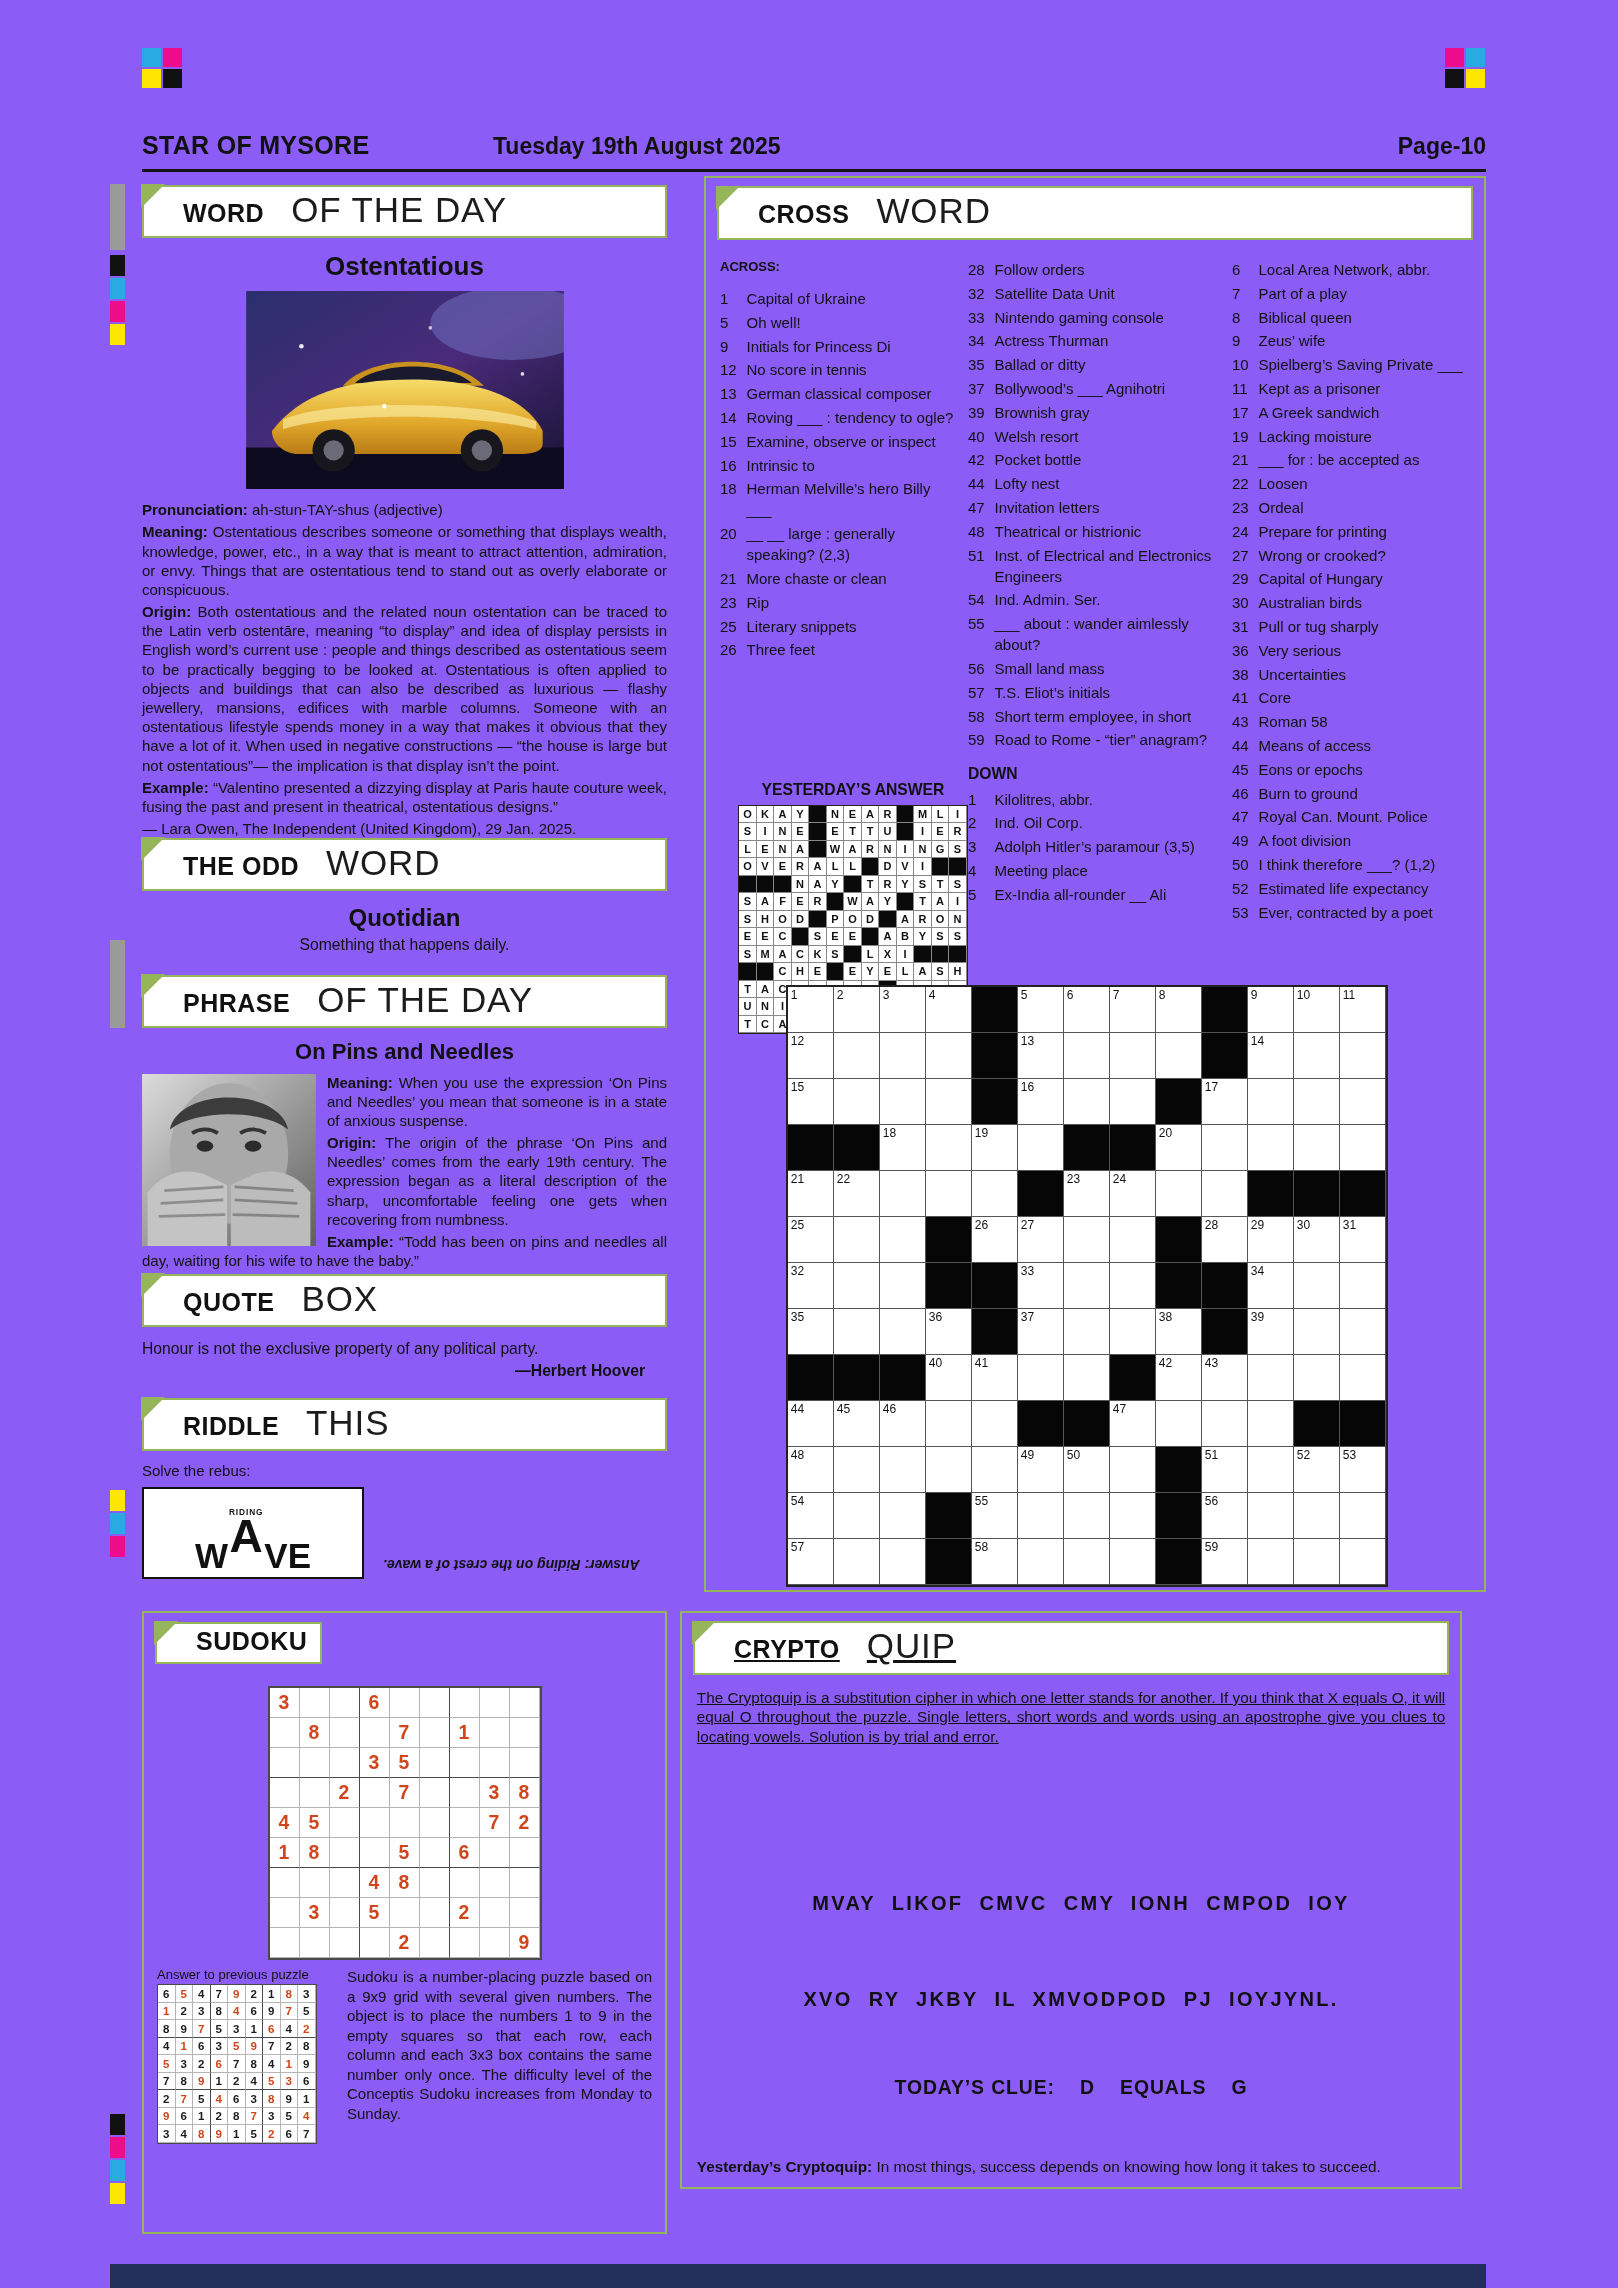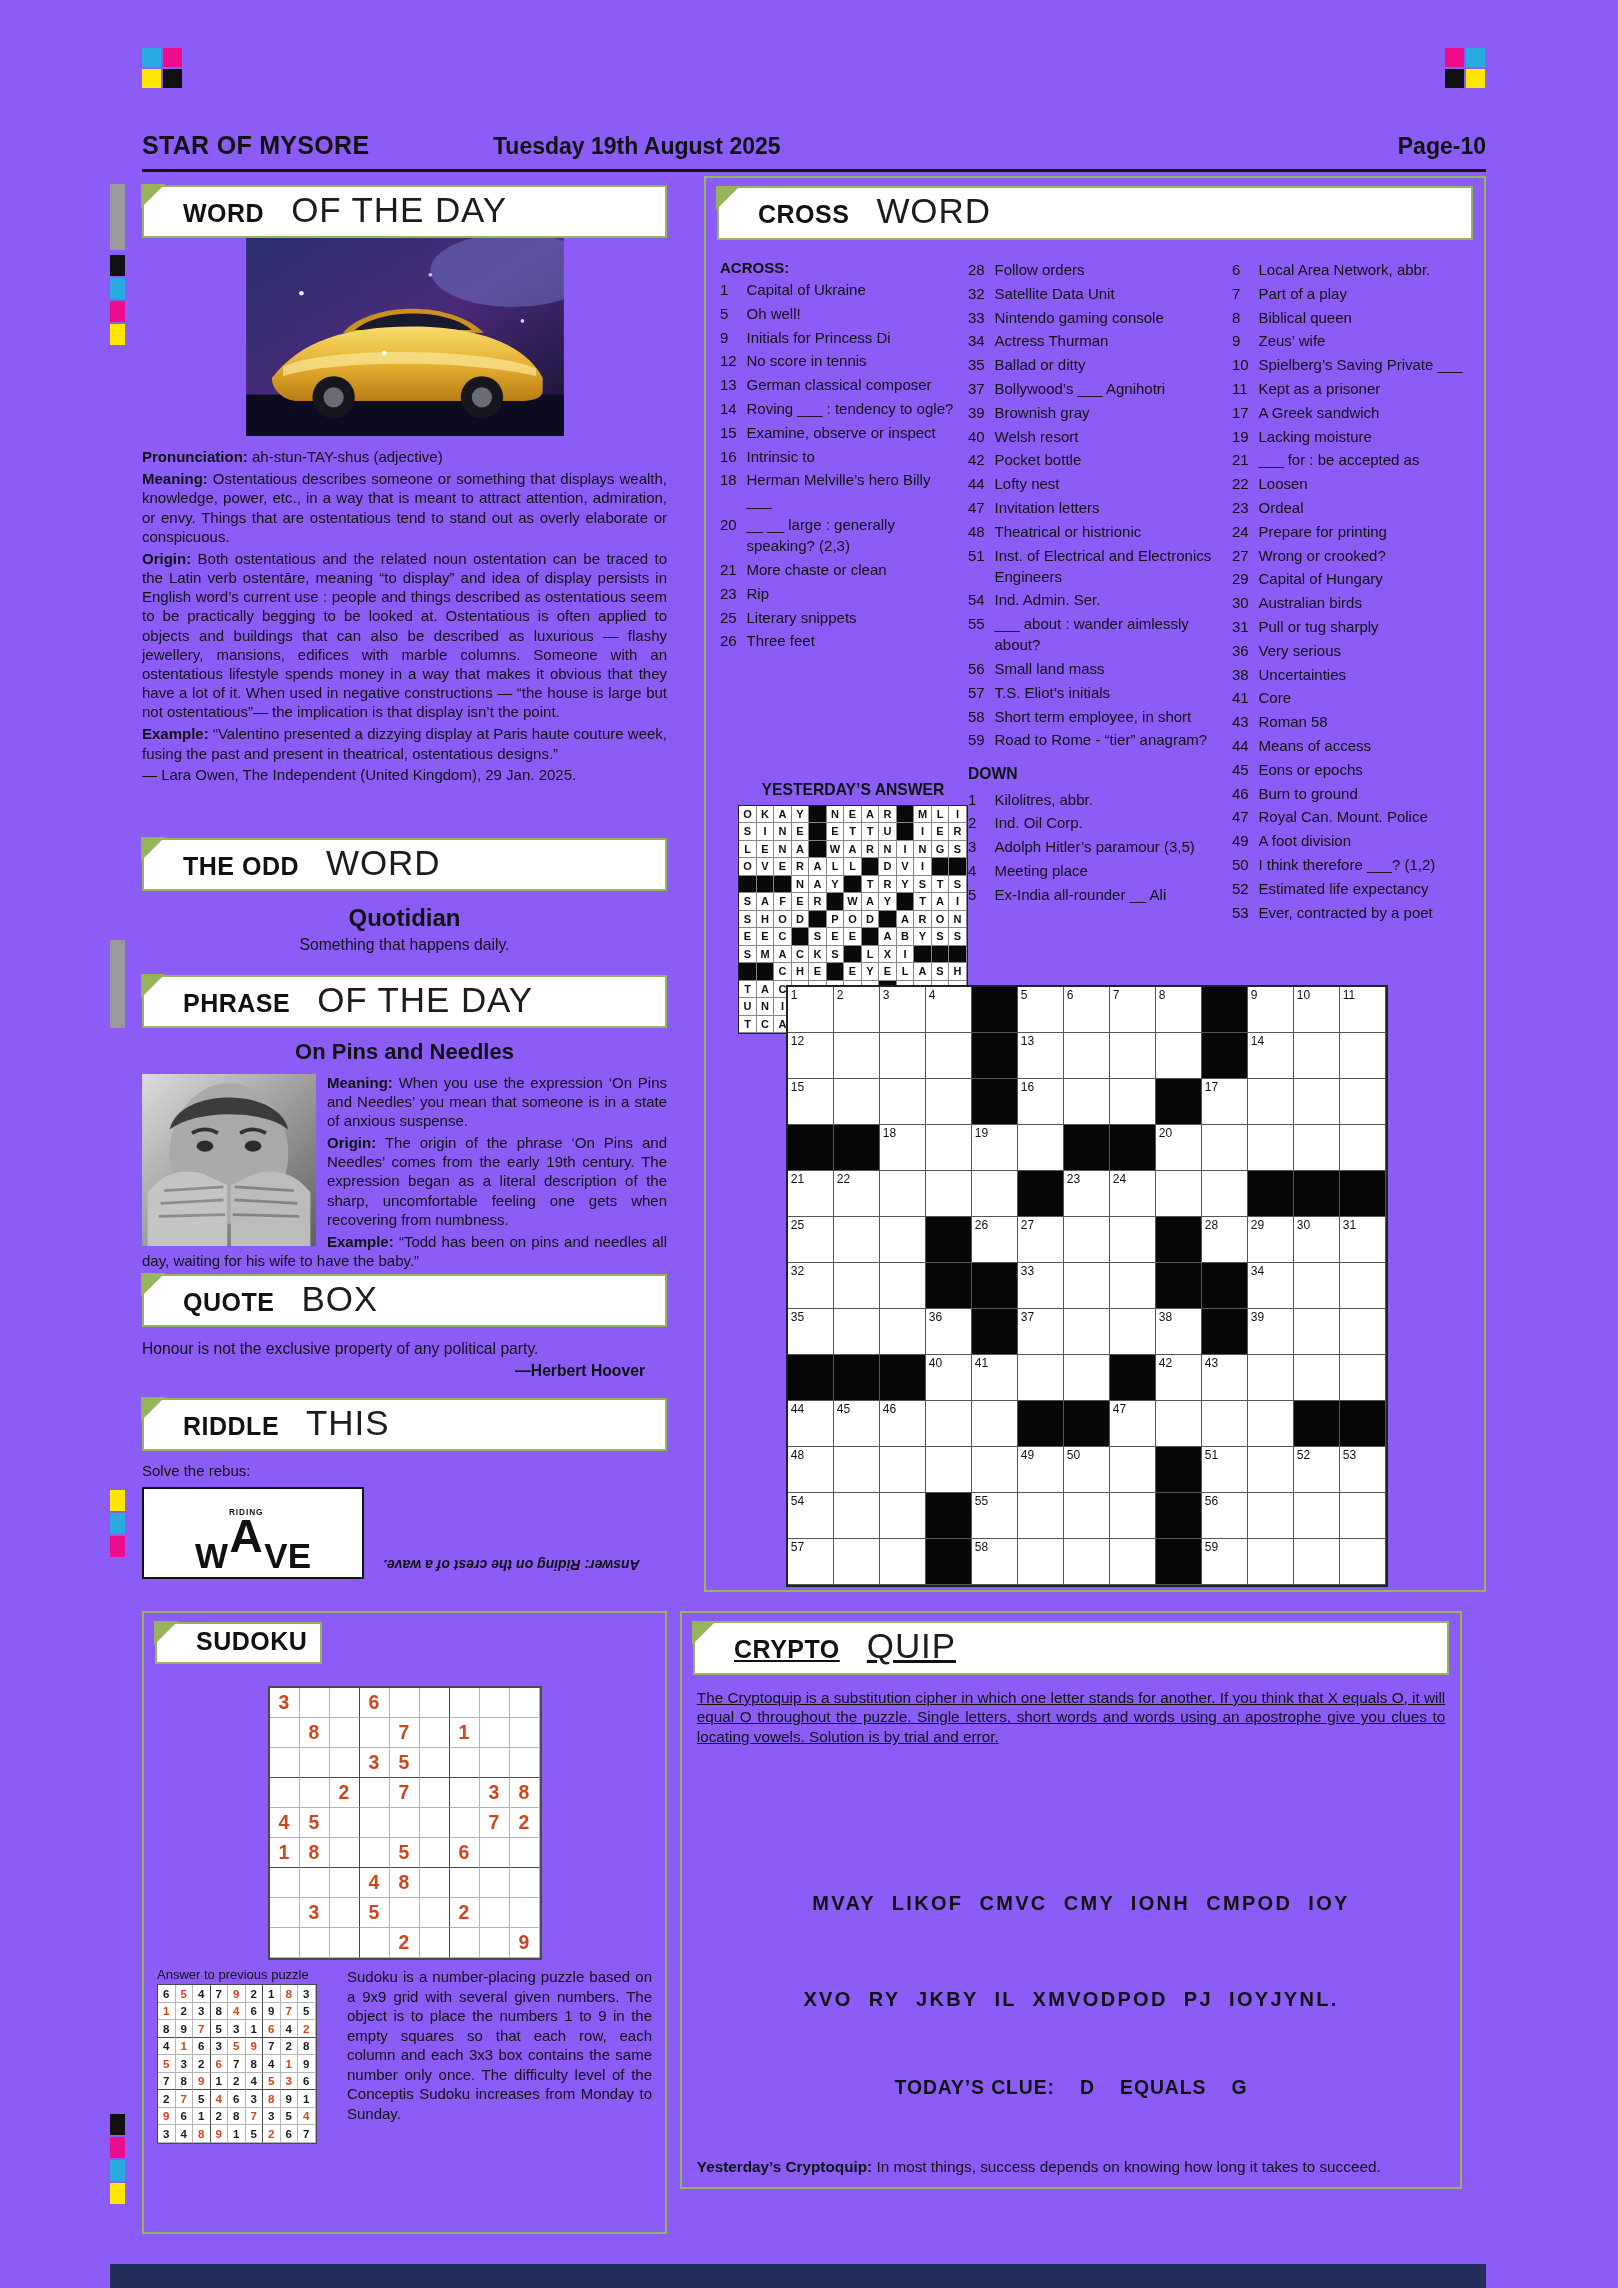--- a/index.html
+++ b/index.html
@@ -80,21 +80,21 @@
   .sud-desc{flex:1;font-size:15px;line-height:1.3;text-align:justify;padding-left:13px;}
 
   
   #sec-xword{position:absolute;left:704px;top:176px;width:782px;height:1416px;
              border:2.8px solid #96b45a;box-sizing:border-box;}
   #sec-xword .sec-head{margin:8.3px 11px 0;}
   .xw-col{position:absolute;}
   #xw-col1{left:14px;top:81px;width:238px;}
   #xw-col2{left:262px;top:81px;width:255px;}
   #xw-col3{left:526px;top:81px;width:242px;}
-  .clue-head{font-weight:bold;font-size:15px;margin-bottom:3px;}
+  .clue-head{font-weight:bold;font-size:13px;margin-bottom:14px;}
   .clue{display:flex;gap:6.5px;font-size:15px;line-height:21px;margin-bottom:2.8px;}
   .cn{min-width:20px;flex:none;}
   .ct{flex:1;}
   .clue-sub{font-weight:bold;font-size:15.7px;margin:14.8px 0 5.5px;}
   #yest{position:absolute;left:14px;top:522px;width:238px;}
   .yest-label{font-weight:bold;font-size:15.7px;text-align:center;}
   #ygrid{display:grid;grid-template-columns:repeat(13,17.5px);grid-auto-rows:17.5px;border:1.8px solid #222;
          width:fit-content;margin:5.5px auto 0;background:#fff;}
   .ycell{border-right:0.9px solid #888;border-bottom:0.9px solid #888;display:flex;align-items:center;
          justify-content:center;font-size:11px;font-weight:bold;}
@@ -156,20 +156,21 @@
     <span class="mh-title">STAR OF MYSORE</span>
     <span class="mh-date">Tuesday 19th August 2025</span>
     <span class="mh-page">Page-10</span>
   </div>
 
   <div class="lsec" id="sec-word">
     <div class="sec-head">
       <span class="hb">WORD</span>
       <span class="hl">OF THE DAY</span>
     </div>
+    <div class="wod-title">Ostentatious</div>
     <svg class="wod-img" width="318" height="198" viewBox="0 0 345 215">
       <defs>
         <linearGradient id="bg1" x1="0" y1="0" x2="1" y2="1">
           <stop offset="0" stop-color="#2a2f6e"></stop>
             <stop offset=".5" stop-color="#4a2a7a"></stop>
             <stop offset="1" stop-color="#14122e"></stop>
         </linearGradient>
         <linearGradient id="gold" x1="0" y1="0" x2="0" y2="1">
           <stop offset="0" stop-color="#f7dc6a"></stop>
             <stop offset=".55" stop-color="#e3ab2e"></stop>

